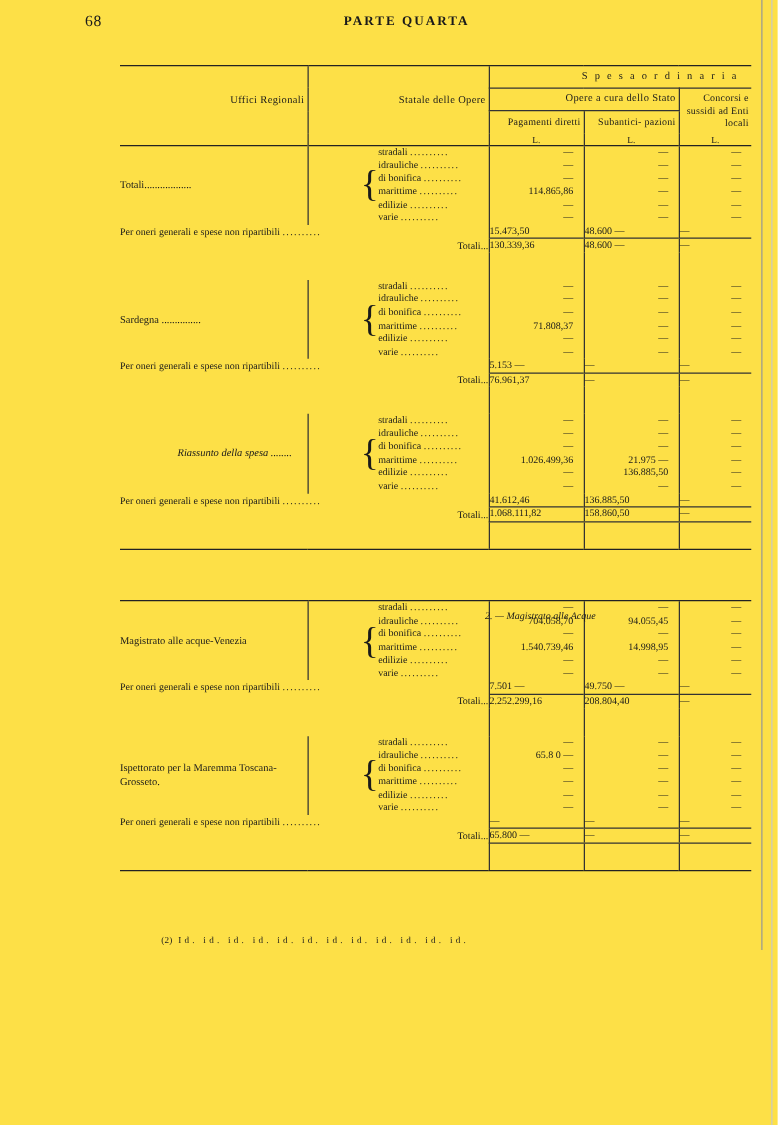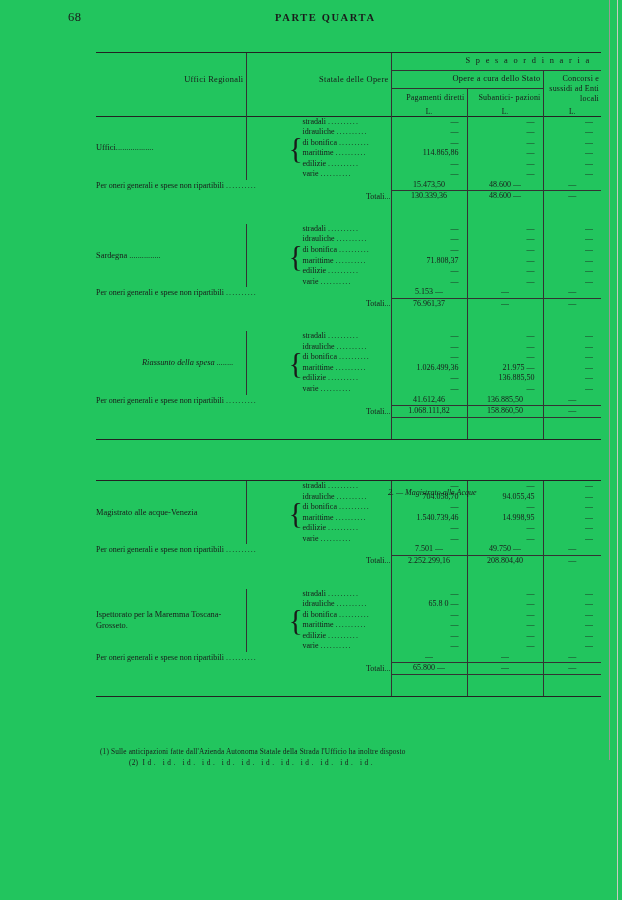--- a/index.html
+++ b/index.html
@@ -13,21 +13,21 @@
     position: relative;
     font-family: "Liberation Serif", serif;
     color: #1a1a1a;
     overflow: hidden;
   }
   .page {
     position: absolute;
     top: 0; left: 0;
     width: 622px;
     height: 900px;
-    background: #22c55e;
+    background: #fde047;
   }
   
   .edge-line {
     position: absolute;
     top: 0;
     left: 609px;
     width: 1px;
     height: 760px;
     background: #9a9a92;
   }
@@ -144,21 +144,21 @@
     list-style: none;
     line-height: 1.32;
   }
   .opere-list li {
     white-space: nowrap;
     font-size: 8px;
   }
   .dots { letter-spacing: 1.1px; }
 
   .num {
-    text-align: center;
+    text-align: left;
     font-size: 8px;
     padding-right: 8px;
     line-height: 1.32;
     white-space: nowrap;
     margin-top: 22px;
   }
   .numcol ul {
     margin: 0; padding: 0; list-style: none;
   }
   .numcol li {
@@ -267,21 +267,21 @@
     <table class="main" id="body1">
       <colgroup>
         <col style="width:150px">
         <col style="width:145px">
         <col style="width:76px">
         <col style="width:76px">
         <col style="width:58px">
       </colgroup>
       <tbody id="body1-rows">
           <tr>
-            <td class="reg-cell"><span>Uffici..................</span></td>
+            <td class="reg-cell"><span>Totali..................</span></td>
             <td class="opere-cell vline">
               <span class="brace">{</span>
               <ul class="opere-list">
                 <li>stradali <span class="dots">..........</span></li>
                 <li>idrauliche <span class="dots">..........</span></li>
                 <li>di bonifica <span class="dots">..........</span></li>
                 <li>marittime <span class="dots">..........</span></li>
                 <li>edilizie <span class="dots">..........</span></li>
                 <li>varie <span class="dots">..........</span></li>
               </ul>
@@ -612,17 +612,16 @@
             <td colspan="5" class="rule-bot"></td>
           </tr>
         </tbody>
     </table>
 
   </div>
 
   <div class="sec-note">2. — Magistrato alle Acque</div>
 
   <div class="footnotes">
-    <div>(1) Sulle anticipazioni fatte dall'Azienda Autonoma Statale della Strada l'Ufficio ha inoltre disposto</div>
     <div class="fn2"><span class="lead">(2)</span> <span>Id.      id.      id.      id.      id.      id.   id.   id.      id.   id.   id.   id.</span></div>
   </div>
 
 </div>
 
 </body></html>

